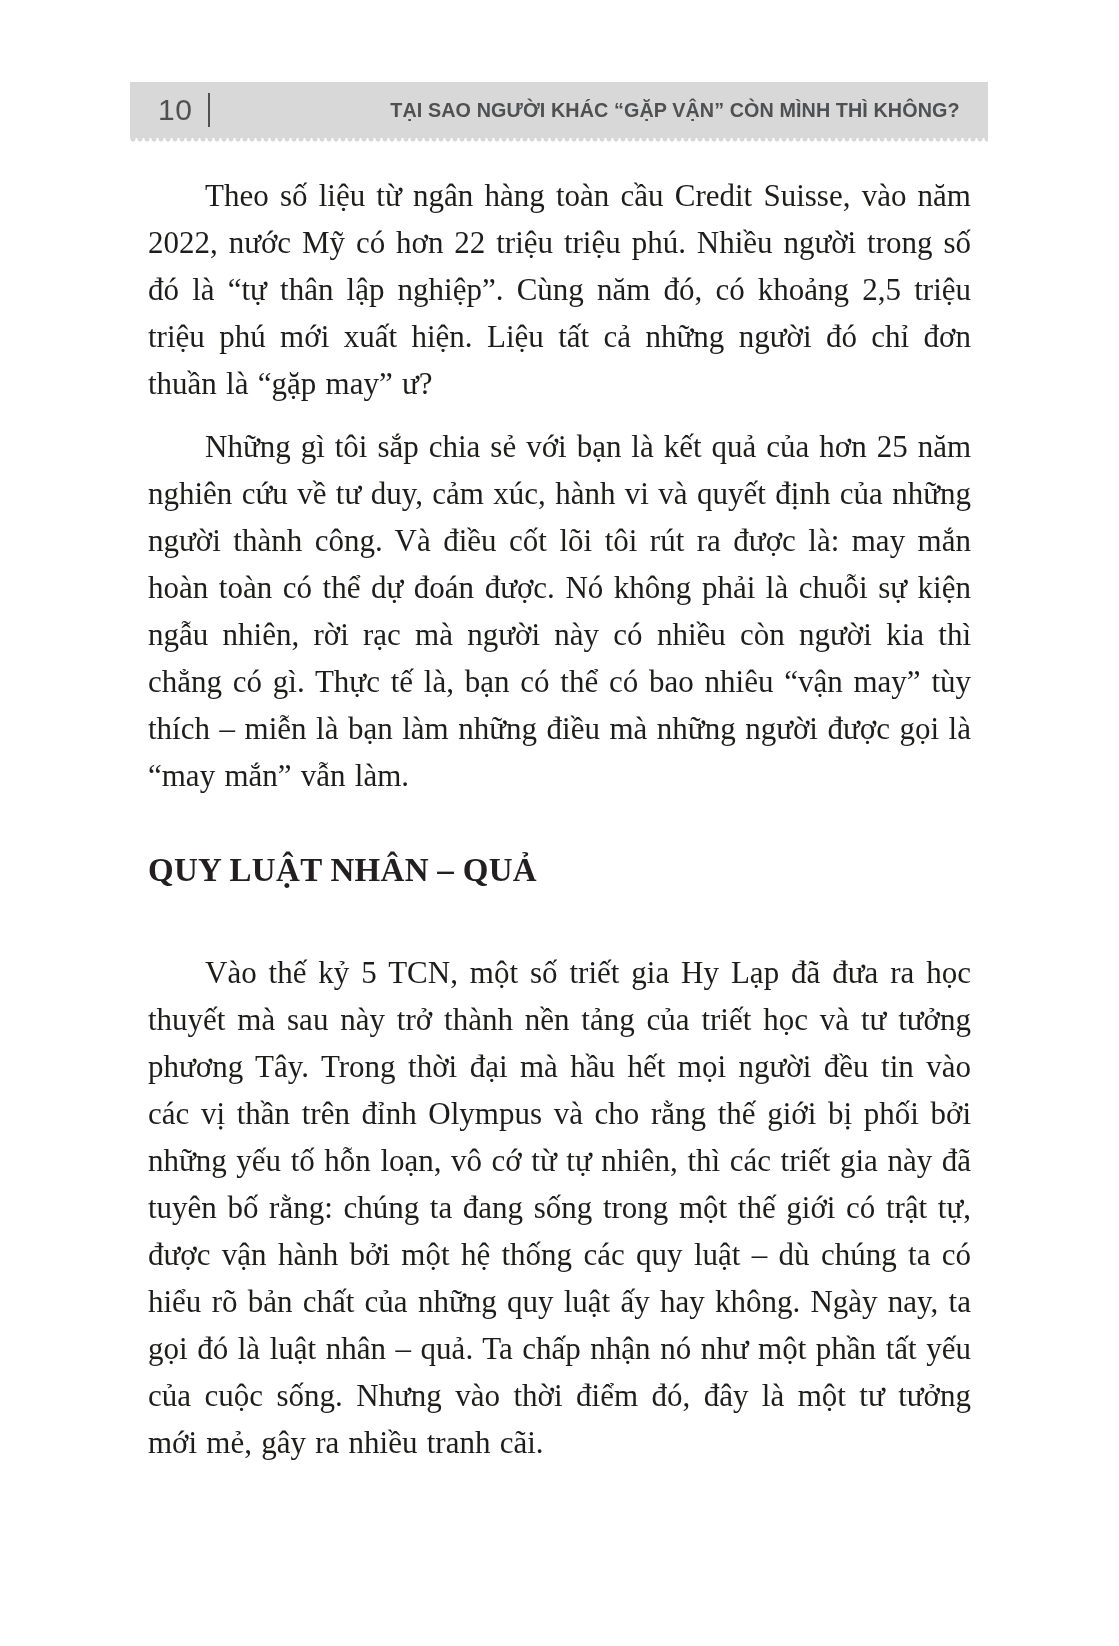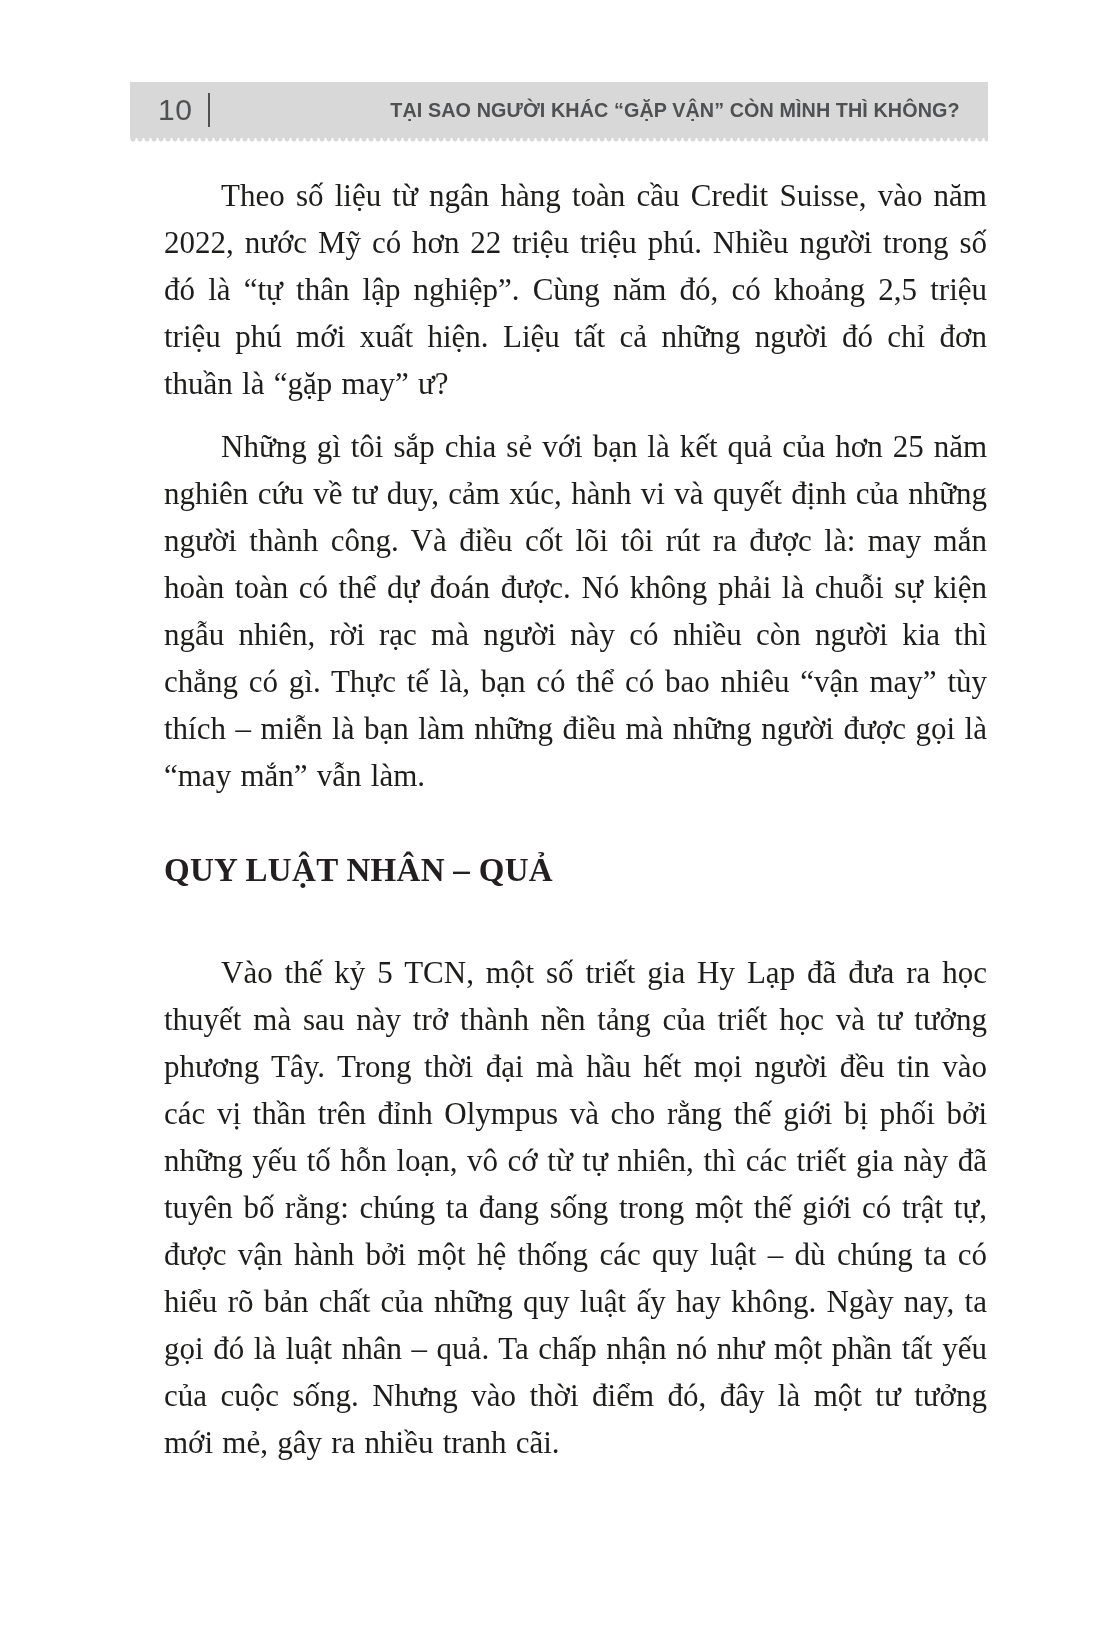--- a/index.html
+++ b/index.html
@@ -64,21 +64,21 @@
     width: 858px;
     height: 8px;
     background-image: radial-gradient(circle at 3px 1px, var(--header-bg, #d8d8d8) 2.2px, rgba(0,0,0,0) 2.9px);
     background-size: 7px 8px;
     background-repeat: repeat-x;
   }
 
   
   .text-block {
     position: absolute;
-    left: 164px;
+    left: 148px;
     top: 172px;
     width: 823px;
   }
   .body-para {
     margin: 0 0 16px 0;
     font-size: 31px;
     line-height: 47px;
     text-align: justify;
     text-indent: 57px;
     word-spacing: 1.5px;

